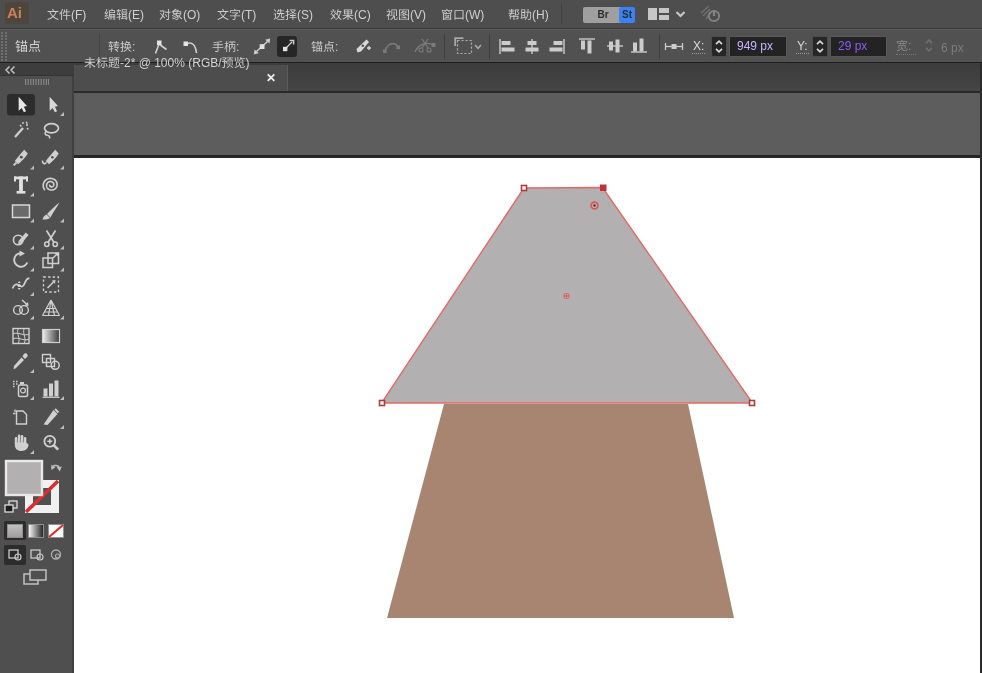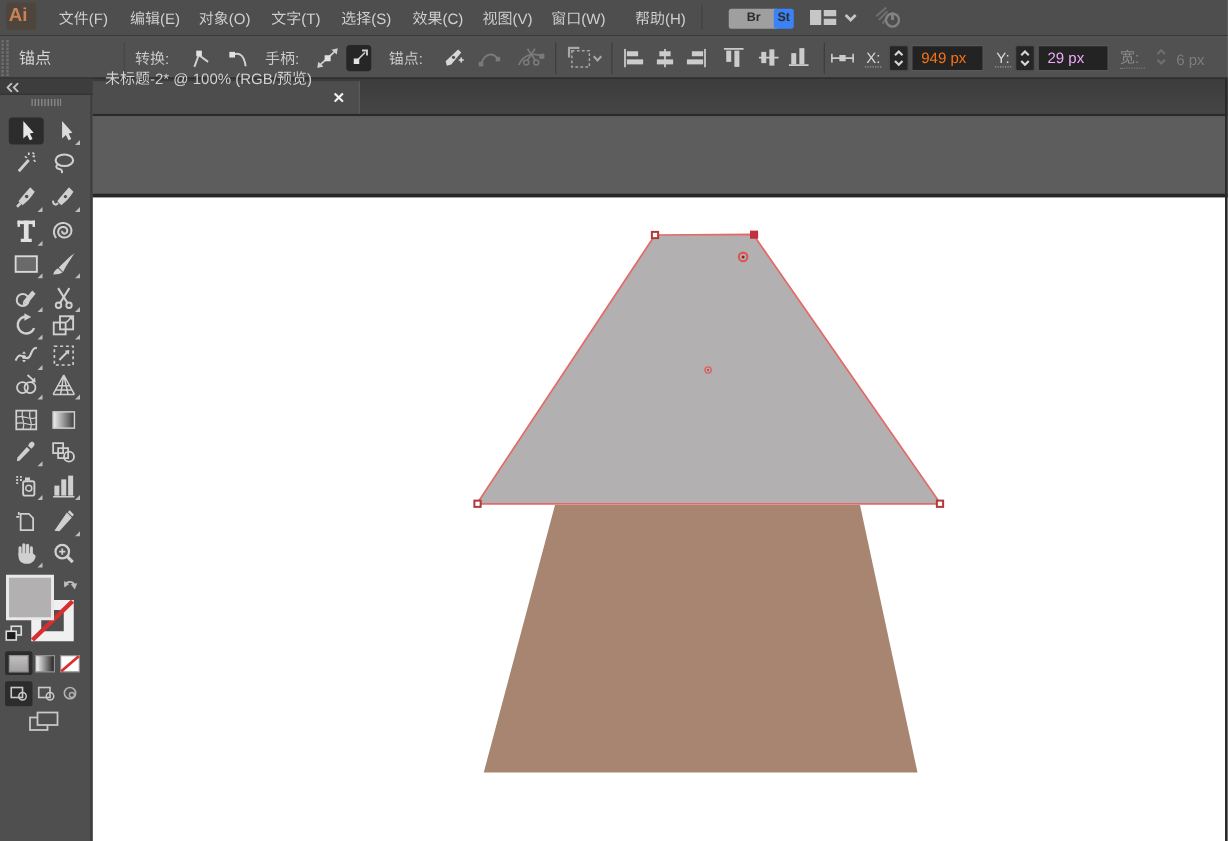--- a/index.html
+++ b/index.html
@@ -286,29 +286,29 @@
         <rect x="7.5" y="5" width="5" height="5" fill="#cccccc"></rect>
       </svg>
     </div>
 <div class="abs" style="left:692px;top:39px;color:#dadada;font-size:12px;border-bottom:1px dotted #9a9a9a;padding:0 1px">X:</div>
 <div class="abs" style="left:711px;top:36px;width:16px;height:21px;background:#262626;border:1px solid #4c4c4c;border-radius:2px">
       <svg width="14" height="19" viewBox="0 0 14 19" style="margin:0 auto">
         <path d="M4 7.2 L7 4.2 L10 7.2" stroke="#d8d8d8" stroke-width="1.7" fill="none"></path>
         <path d="M4 11.8 L7 14.8 L10 11.8" stroke="#d8d8d8" stroke-width="1.7" fill="none"></path>
       </svg>
     </div>
-<div class="abs" style="left:729px;top:36px;width:58px;height:21px;background:#232323;border:1px solid #585858;border-radius:1px;color:#f97316;font-size:12px;line-height:19px;padding-left:7px">949 px</div>
+<div class="abs" style="left:729px;top:36px;width:58px;height:21px;background:#232323;border:1px solid #585858;border-radius:1px;color:#c4b5fd;font-size:12px;line-height:19px;padding-left:7px">949 px</div>
 <div class="abs" style="left:796px;top:39px;color:#dadada;font-size:12px;border-bottom:1px dotted #9a9a9a;padding:0 1px">Y:</div>
 <div class="abs" style="left:812px;top:36px;width:16px;height:21px;background:#262626;border:1px solid #4c4c4c;border-radius:2px">
       <svg width="14" height="19" viewBox="0 0 14 19" style="margin:0 auto">
         <path d="M4 7.2 L7 4.2 L10 7.2" stroke="#d8d8d8" stroke-width="1.7" fill="none"></path>
         <path d="M4 11.8 L7 14.8 L10 11.8" stroke="#d8d8d8" stroke-width="1.7" fill="none"></path>
       </svg>
     </div>
-<div class="abs" style="left:830px;top:36px;width:57px;height:21px;background:#232323;border:1px solid #585858;border-radius:1px;color:#f0abfc;font-size:12px;line-height:19px;padding-left:7px">29 px</div>
+<div class="abs" style="left:830px;top:36px;width:57px;height:21px;background:#232323;border:1px solid #585858;border-radius:1px;color:#8b5cf6;font-size:12px;line-height:19px;padding-left:7px">29 px</div>
 <div class="abs" style="left:896px;top:39px;border-bottom:1px dotted #777">
       <svg class="" width="20" height="15" viewBox="0 0 20 15">
         <path transform="translate(0.00,11) scale(0.012000,-0.012000)" d="M523 190V29C523 -47 550 -68 652 -68C674 -68 814 -68 837 -68C929 -68 952 -32 961 120C941 125 910 136 893 149C888 17 881 -1 832 -1C800 -1 682 -1 658 -1C607 -1 598 3 598 30V190ZM441 316V237C441 156 413 45 42 -32C60 -48 83 -77 92 -95C477 -5 521 130 521 235V316ZM201 417V101H276V352H719V107H797V417ZM432 828C445 804 458 776 470 751H76V568H146V686H853V568H926V751H561C549 781 528 821 510 850ZM597 650V585H404V651H327V585H174V524H327V452H404V524H597V451H672V524H828V585H672V650Z" fill="#8a8a8a"></path>
         <text x="12.00" y="11" font-family="Liberation Sans, sans-serif" font-size="12px" font-weight="normal" fill="#8a8a8a"> :</text>
       </svg>
     </div>
 <div class="abs" style="left:921px;top:36px;width:16px;height:21px;border-radius:2px">
       <svg width="14" height="19" viewBox="0 0 14 19" style="margin:0 auto">
         <path d="M4 7.2 L7 4.2 L10 7.2" stroke="#6f6f6f" stroke-width="1.7" fill="none"></path>
         <path d="M4 11.8 L7 14.8 L10 11.8" stroke="#6f6f6f" stroke-width="1.7" fill="none"></path>

